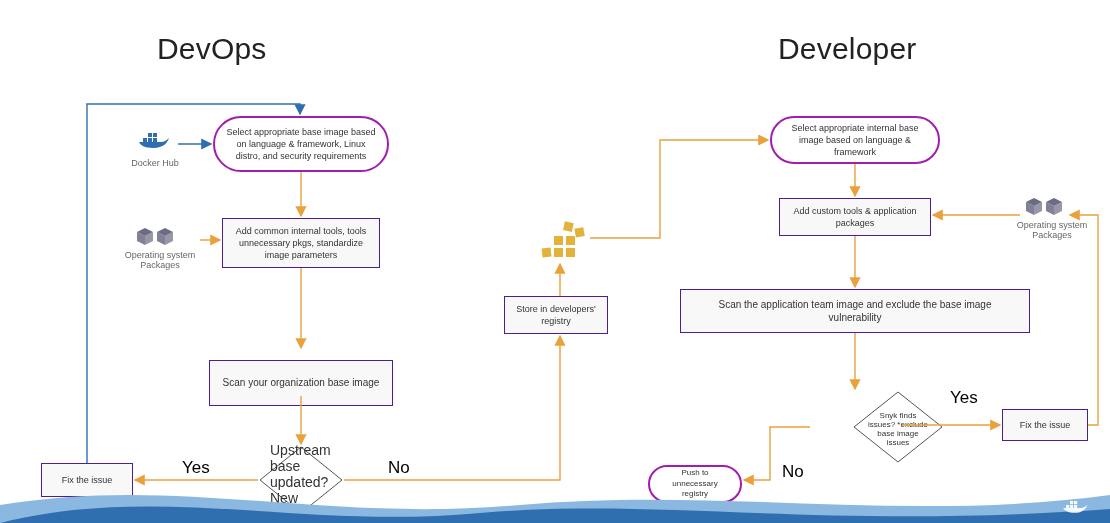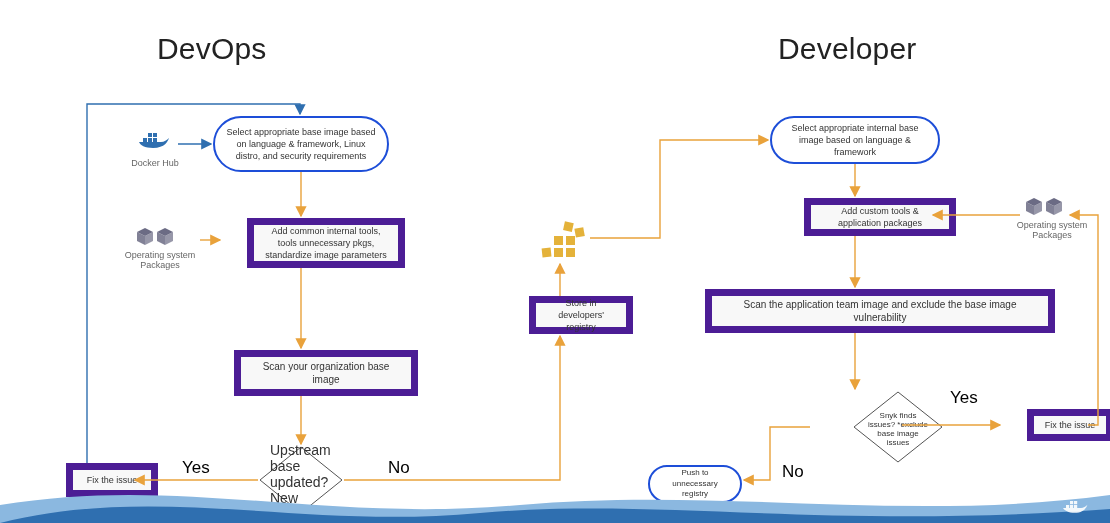--- a/index.html
+++ b/index.html
@@ -31,27 +31,26 @@
     align-items: center;
     justify-content: center;
     text-align: center;
     font-size: 9px;
     line-height: 1.35;
     color: #333;
     padding: 6px 10px;
     background: #fff;
   }
   .pill {
-    border: 2px solid #1d4ed8;
+    border: 2px solid #a21caf;
     border-radius: 999px;
   }
   .rect {
-    border: 7px solid #4c1d95;
+    border: 1px solid #4c1d95;
     background: #f8f8f8;
-    margin-left: 25px;
   }
   .label {
     position: absolute;
     font-size: 9px;
     color: #666;
     text-align: center;
   }
   .edge-label {
     position: absolute;
     font-size: 17px;
@@ -99,21 +98,21 @@
           <path d="M2 7 L10 11 L10 20 L2 16 Z" opacity=".85"></path>
           <path d="M18 7 L10 11 L10 20 L18 16 Z" opacity=".7"></path>
         </g>
     </g>
   </svg>
 </div>
 <div class="label" style="left:120px; top:250px; width:80px;">Operating system Packages</div>
 
 <div class="node rect" style="left:222px; top:218px; width:158px; height:50px;">Add common internal tools, tools unnecessary pkgs, standardize image parameters</div>
 
-<div class="node rect" style="left:209px; top:350px; width:184px; height:46px; font-size:10px;">Scan your organization base image</div>
+<div class="node rect" style="left:209px; top:360px; width:184px; height:46px; font-size:10px;">Scan your organization base image</div>
 
 <div style="position:absolute; left:258px; top:445px;">
   <svg width="86" height="70" viewBox="0 0 86 70">
     <polygon points="43,2 84,35 43,68 2,35" fill="#fff" stroke="#555" stroke-width="1"></polygon>
   </svg>
   <div style="position:absolute; inset:0; display:flex; align-items:center; justify-content:center; text-align:left; font-size:14px; padding:0 12px; color:#333;">Upstream base updated? New vulns?</div>
 </div>
 
 <div class="node rect" style="left:41px; top:463px; width:92px; height:34px; font-size:9px;">Fix the issue</div>
 

